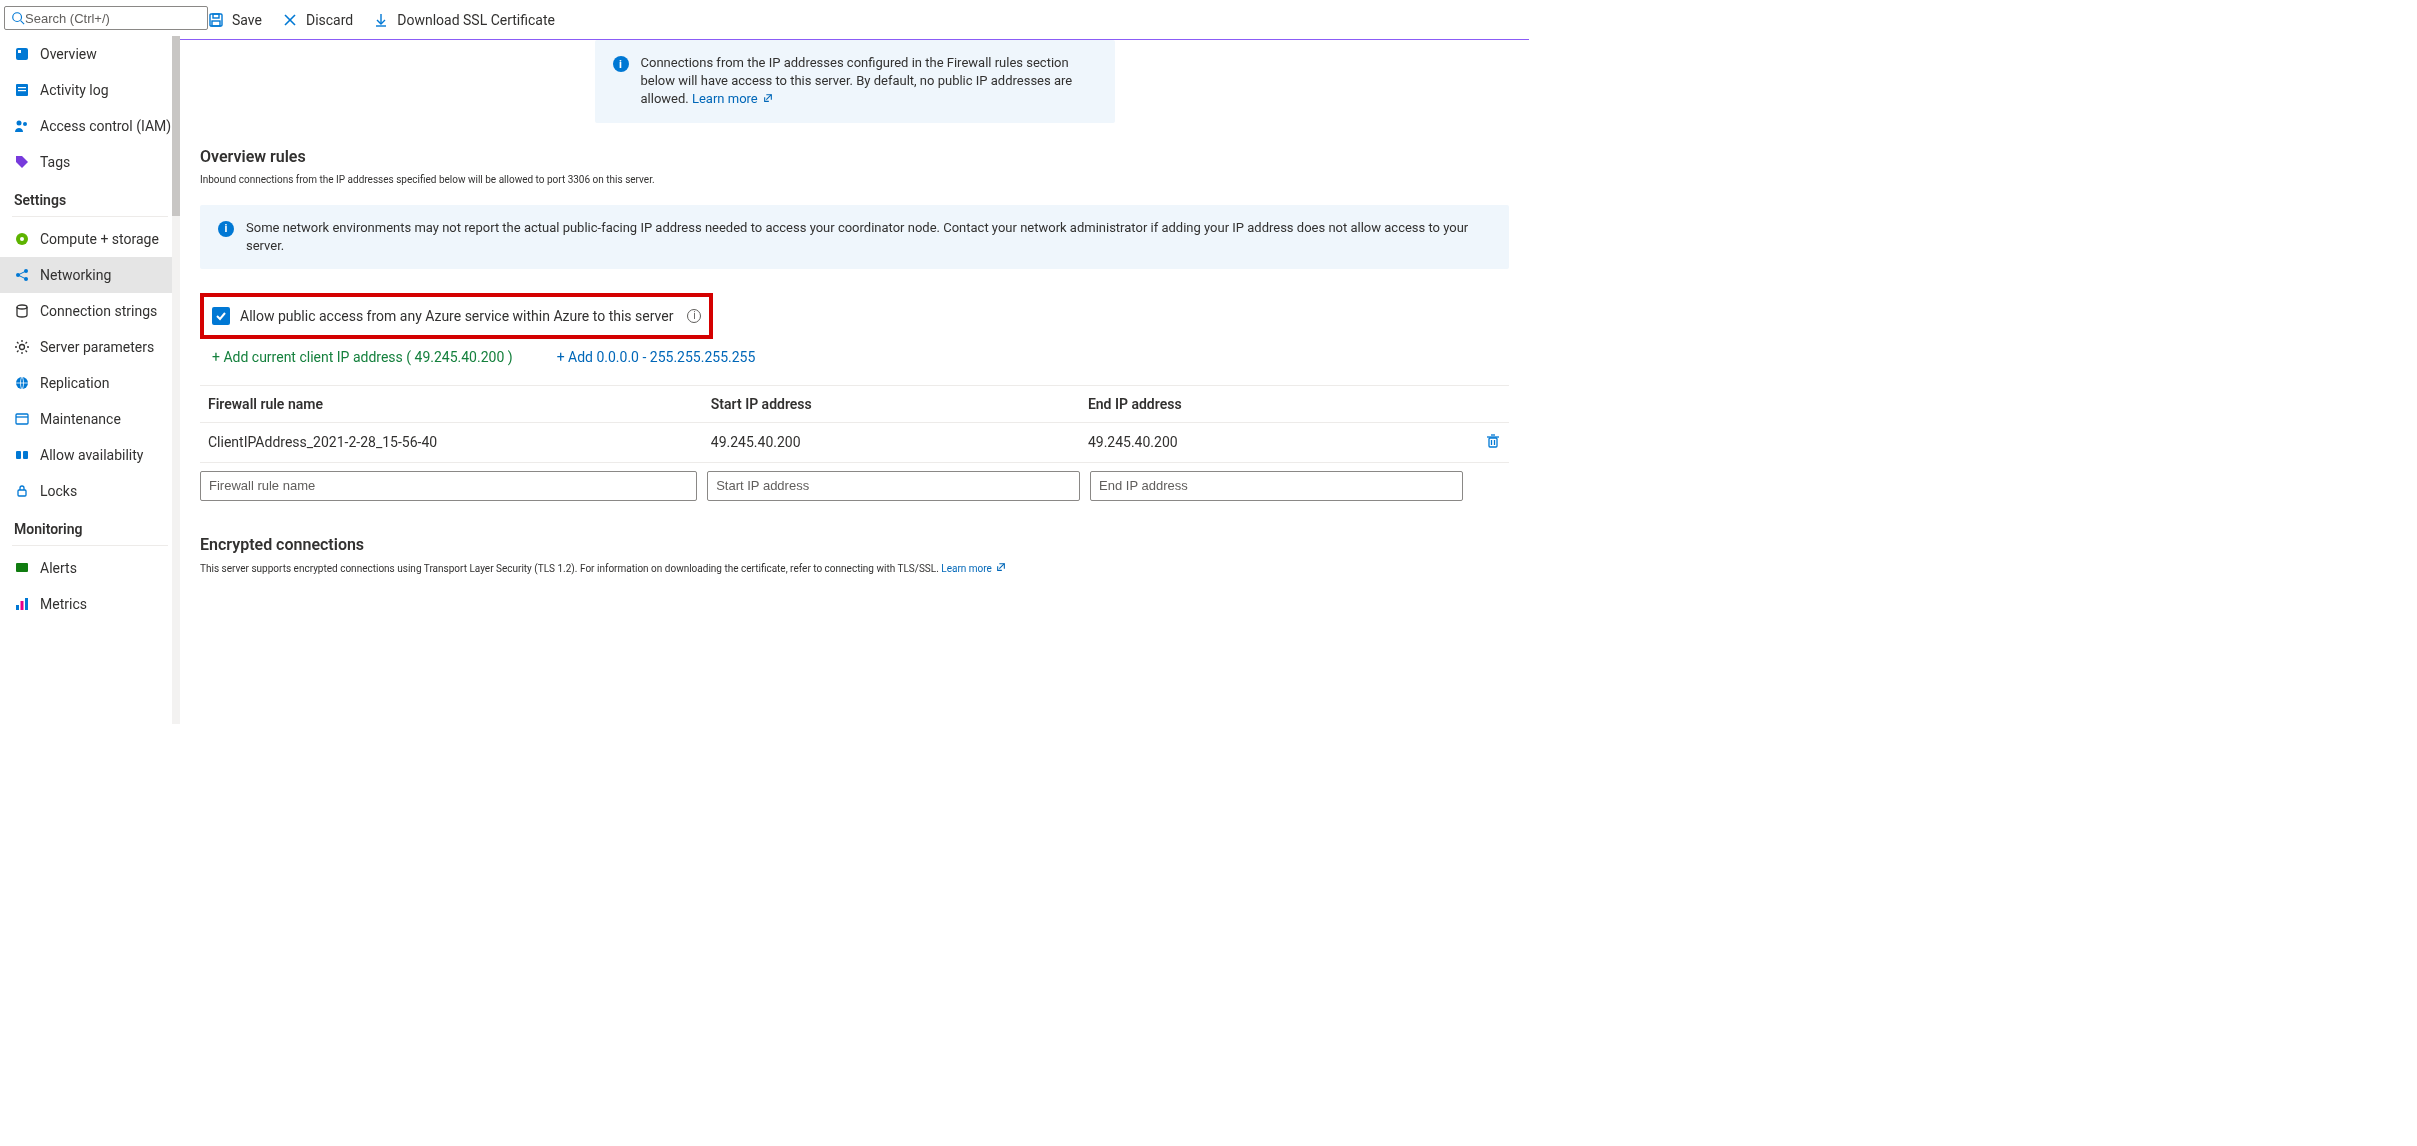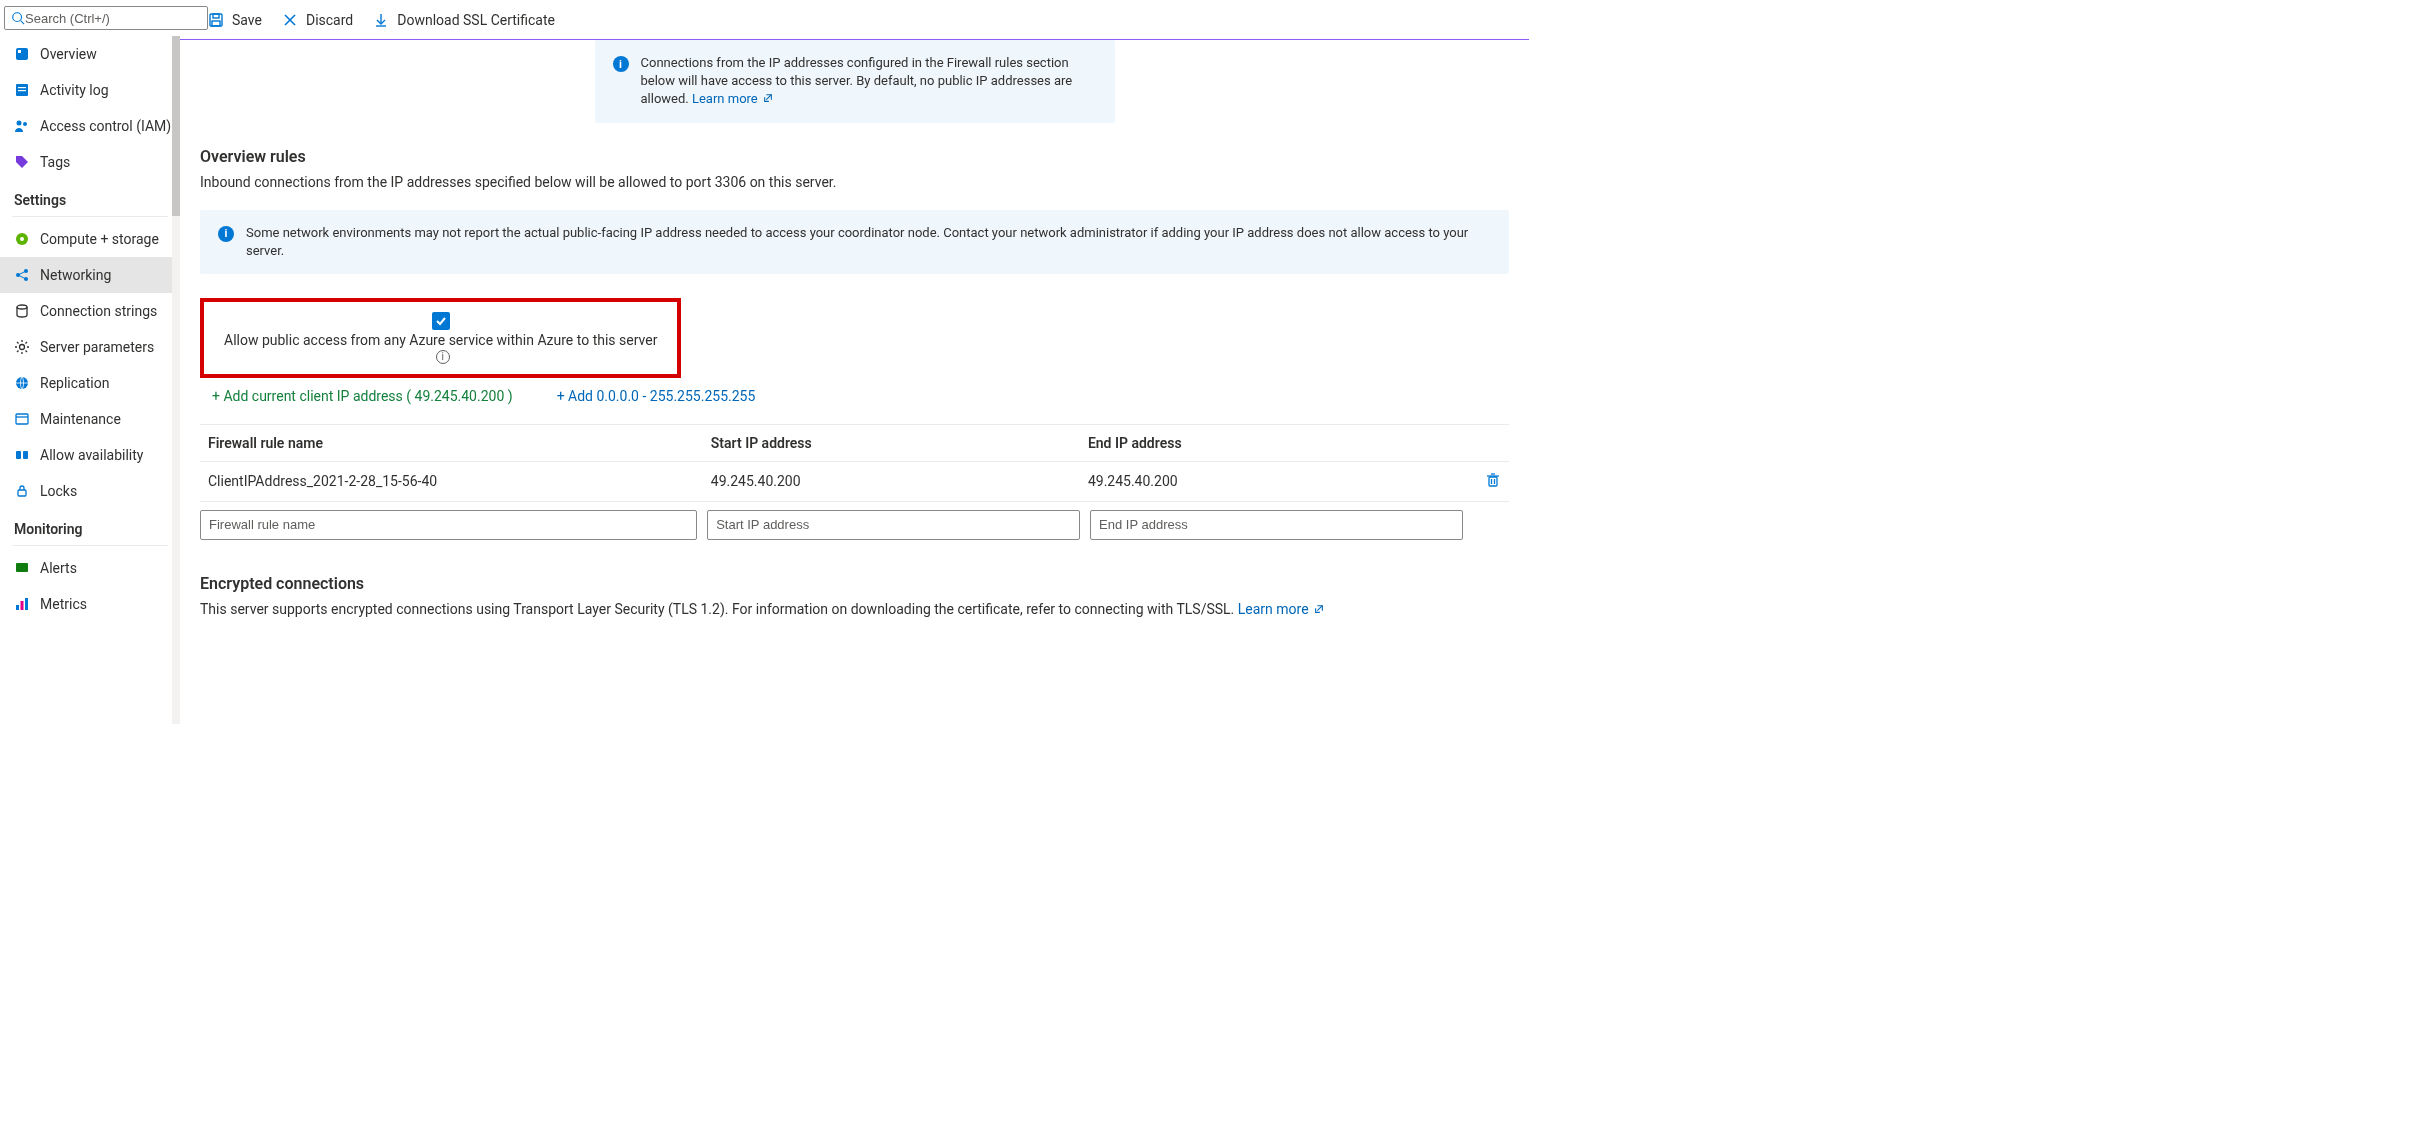--- a/index.html
+++ b/index.html
@@ -151,30 +151,29 @@
     display: inline-flex; align-items: center; justify-content: center;
     font-size: 11px; font-weight: 700;
     flex-shrink: 0;
     margin-top: 2px;
   }
   .info-band p { font-size: 13px; line-height: 1.4; color: #323130; }
   .info-band a { color: #0067b8; text-decoration: none; }
   .ext-ico { width: 10px; height: 10px; display:inline-block; margin-left:2px; vertical-align: baseline;}
 
   h3.sect { font-size: 16px; font-weight: 600; margin: 10px 0 8px 0; }
-  p.desc { font-size: 14px; color: #323130; margin-bottom: 10px;}
+  p.desc { font-size: 10px; color: #323130; margin-bottom: 10px;}
 
   .highlight-box {
     border: 4px solid #d40000;
-    padding: 10px 20px;
+    padding: 10px 8px;
     display: inline-flex;
     align-items: center;
-    gap: 2px;
+    gap: 10px;
     margin: 4px 0 10px 0;
-    flex-direction: column;
   }
   .chk {
     width: 18px; height: 18px;
     background: #0078d4;
     border-radius: 2px;
     display: inline-flex;
     align-items: center; justify-content: center;
   }
   .chk svg { color: #fff; }
   .info-circle {

